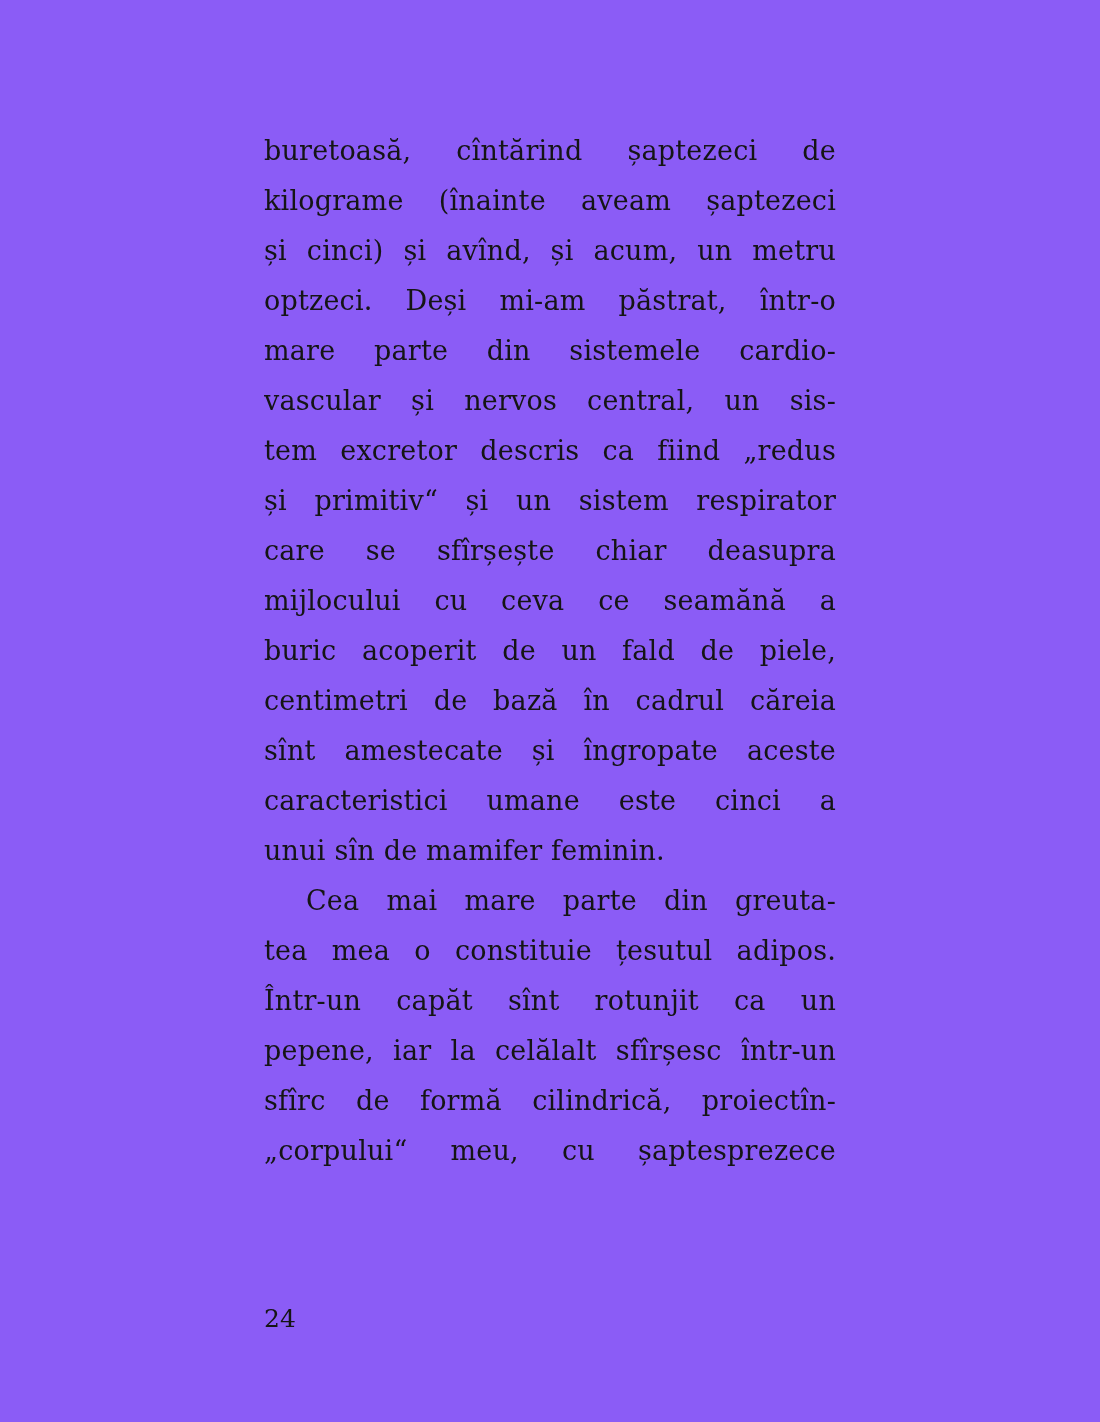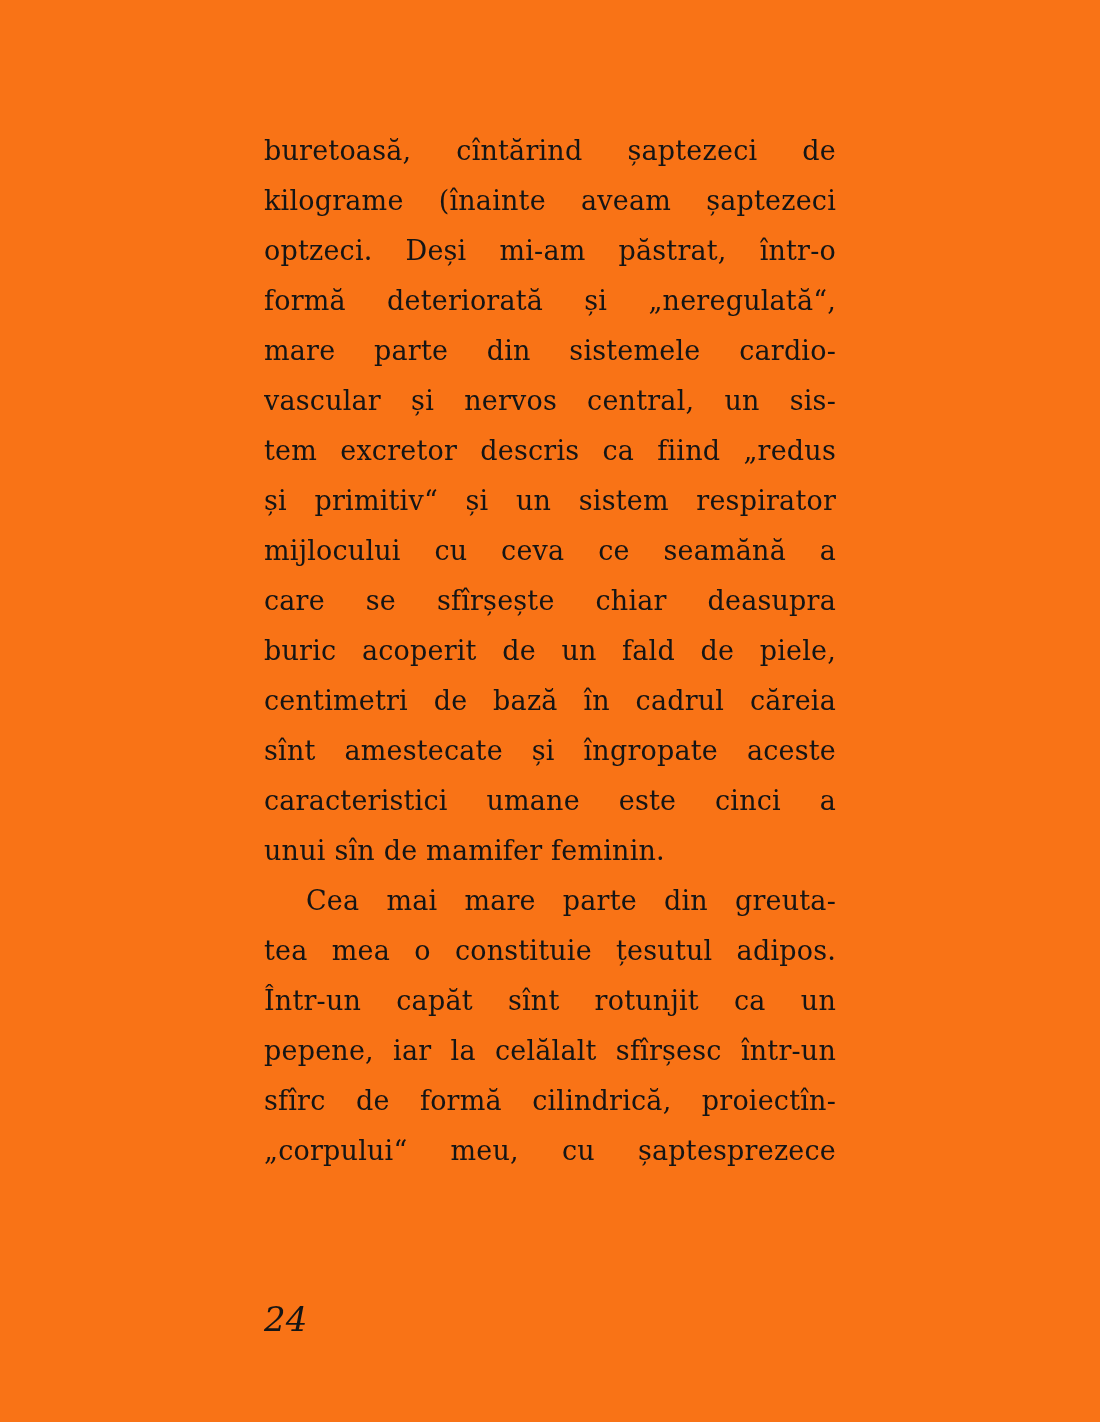--- a/index.html
+++ b/index.html
@@ -14,21 +14,21 @@
     font-family: "DejaVu Serif", "Liberation Serif", serif;
     color: #111111;
     overflow: hidden;
   }
   .page {
     position: absolute;
     left: 0;
     top: 0;
     width: 1100px;
     height: 1422px;
-    background: #f97316;
+    background: #8b5cf6;
   }
   .text-block {
     position: absolute;
     left: 264px;
     top: 126px;
     width: 572px;
   }
   .para {
     margin: 0;
     padding: 0;
@@ -47,42 +47,41 @@
     text-align: center;
     text-align-last: left;
   }
   .line.indent {
     text-indent: 42px;
   }
   .page-number {
     position: absolute;
     left: 264px;
     top: 1302px;
-    font-size: 34px;
+    font-size: 25px;
     line-height: 34px;
     color: #151515;
-    font-style: italic;
   }
 </style>
 </head>
 <body>
 
 <div class="page">
   <div class="text-block">
       <div class="para">
         <div class="line">buretoasă, cîntărind șaptezeci de</div>
         <div class="line">kilograme (înainte aveam șaptezeci</div>
+        <div class="line">și cinci) și avînd, și acum, un metru</div>
         <div class="line">optzeci. Deși mi-am păstrat, într-o</div>
-        <div class="line">formă deteriorată și „neregulată“,</div>
         <div class="line">mare parte din sistemele cardio-</div>
         <div class="line">vascular și nervos central, un sis-</div>
         <div class="line">tem excretor descris ca fiind „redus</div>
         <div class="line">și primitiv“ și un sistem respirator</div>
+        <div class="line">care se sfîrșește chiar deasupra</div>
         <div class="line">mijlocului cu ceva ce seamănă a</div>
-        <div class="line">care se sfîrșește chiar deasupra</div>
         <div class="line">buric acoperit de un fald de piele,</div>
         <div class="line">centimetri de bază în cadrul căreia</div>
         <div class="line">sînt amestecate și îngropate aceste</div>
         <div class="line">caracteristici umane este cinci a</div>
         <div class="line no-justify">unui sîn de mamifer feminin.</div>
       </div>
       <div class="para">
         <div class="line indent">Cea mai mare parte din greuta-</div>
         <div class="line">tea mea o constituie țesutul adipos.</div>
         <div class="line">Într-un capăt sînt rotunjit ca un</div>

